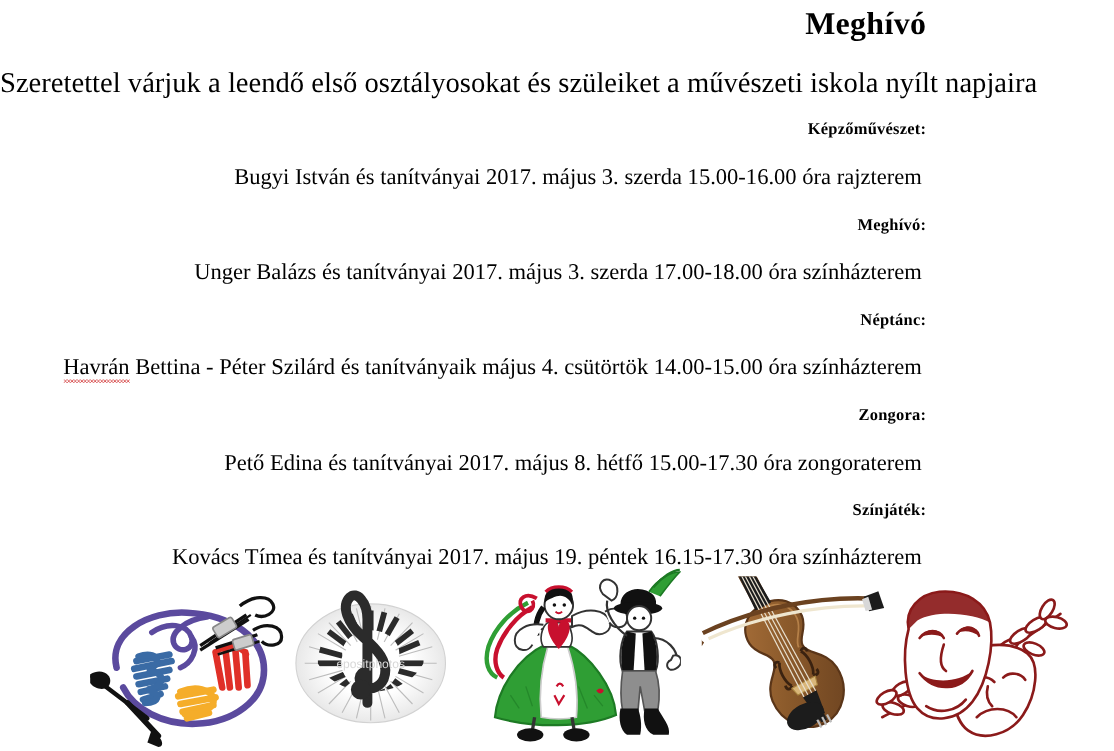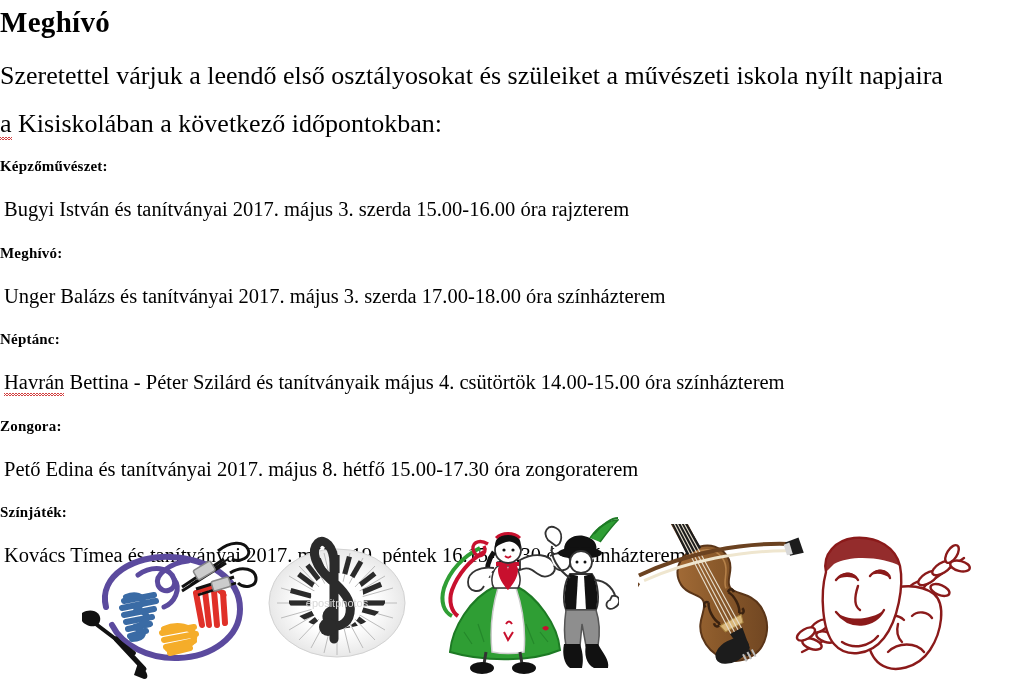--- a/index.html
+++ b/index.html
@@ -23,21 +23,21 @@
     box-sizing: border-box;
     padding: 0;
   }
 
   
   .text-block {
     position: absolute;
     top: 0;
     left: 0;
     width: 842px;
-    text-align: left;
+    text-align: right;
   }
 
   .doc-title {
     font-size: 29px;
     font-weight: bold;
     line-height: 1;
     margin: 0;
     padding-top: 8px;
     letter-spacing: 0.3px;
   }
@@ -106,21 +106,20 @@
 <body>
 
 <div id="doc">
 
   <div class="text-block">
 
     <div class="doc-title">Meghívó</div>
 
     <div class="intro-line l1">Szeretettel várjuk a leendő első osztályosokat és szüleiket a művészeti iskola nyílt napjaira</div>
 
-    <div class="intro-line l2"><span class="spell">a</span><span> Kisiskolában a következő időpontokban:</span></div>
 
     <div class="section-head">Képzőművészet:</div>
     <div class="section-detail">Bugyi István és tanítványai 2017. május 3. szerda 15.00-16.00 óra rajzterem</div>
 
     <div class="section-head">Meghívó:</div>
     <div class="section-detail">Unger Balázs és tanítványai 2017. május 3. szerda 17.00-18.00 óra színházterem</div>
 
     <div class="section-head">Néptánc:</div>
     <div class="section-detail"><span class="spell">Havrán</span><span> Bettina - Péter Szilárd és tanítványaik május 4. csütörtök 14.00-15.00 óra színházterem</span></div>
 

